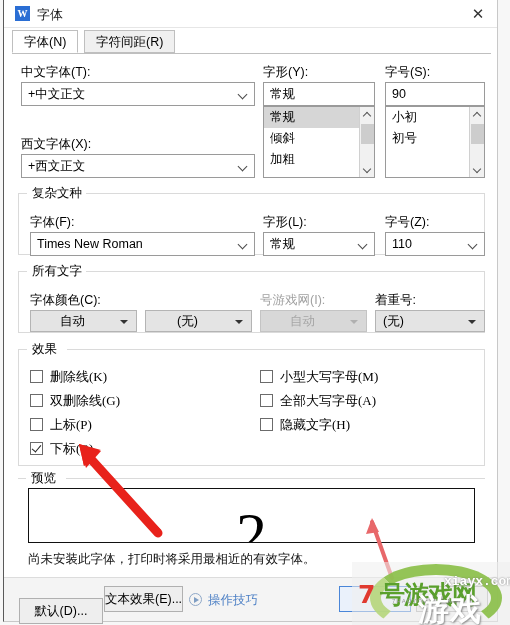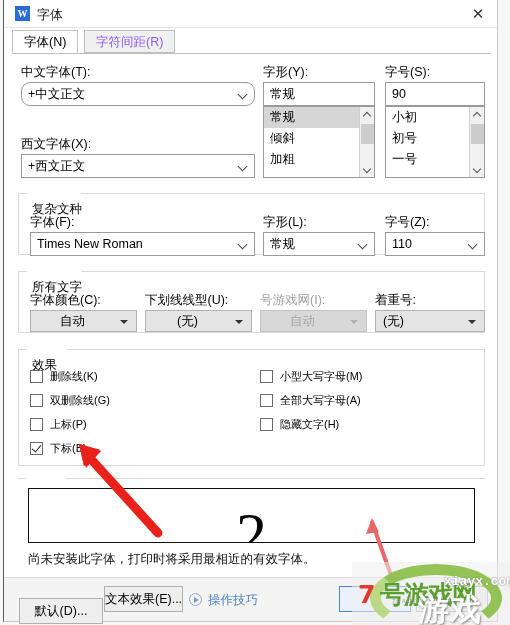--- a/index.html
+++ b/index.html
@@ -94,21 +94,21 @@
     left: 0;
     background: #ffffff;
     border: 1px solid #bfbfbf;
     border-bottom: 1px solid #ffffff;
     z-index: 2;
   }
   .tab.inactive {
     left: 72px;
     background: #f0f0f0;
     border: 1px solid #bfbfbf;
-    color: #8b5cf6;
+    color: #000000;
   }
 
   
   .lbl {
     position: absolute;
     font-size: 12.5px;
     white-space: nowrap;
     color: #000;
   }
   .lbl.disabled { color: #a0a0a0; }
@@ -225,21 +225,20 @@
   }
   .group .gtop-l { left: 0; width: 8px; }
   .glabel {
     position: absolute;
     top: -8px;
     left: 9px;
     background: #ffffff;
     padding: 0 4px;
     font-size: 12.5px;
     white-space: nowrap;
-    margin-top: 16px;
   }
 
   
   .ddbtn {
     position: absolute;
     height: 22px;
     background: #e4e4e4;
     border: 1px solid #b4b4b4;
     box-sizing: border-box;
     cursor: pointer;
@@ -283,22 +282,23 @@
     left: 3px; top: 0px;
     width: 4px; height: 8px;
     border-right: 1.6px solid #222;
     border-bottom: 1.6px solid #222;
     transform: rotate(40deg);
   }
   .cblabel {
     position: absolute;
     left: 20px; top: 0;
     line-height: 17px;
-    font-size: 11px;
-    white-space: nowrap;
+    font-size: 13px;
+    white-space: nowrap;
+    font-family: Liberation Serif, serif;
   }
 
   
   .preview-box {
     position: absolute;
     background: #ffffff;
     border: 1px solid #111111;
     box-sizing: border-box;
     overflow: hidden;
   }
@@ -461,21 +461,21 @@
       <div class="title-text">字体</div>
       <div class="close-btn">✕</div>
     </div>
 
     <div class="tabstrip">
       <div class="tab active">字体(N)</div>
       <div class="tab inactive">字符间距(R)</div>
     </div>
 
     <div class="lbl" style="left:17px; top:64px;">中文字体(T):</div>
-    <div class="combo" style="left:17px; top:82px; width:234px;border-radius:9px;">
+    <div class="combo" style="left:17px; top:82px; width:234px;">
       <span class="val">+中文正文</span>
       <span class="chev"></span>
     </div>
 
     <div class="lbl" style="left:17px; top:136px;">西文字体(X):</div>
     <div class="combo" style="left:17px; top:154px; width:234px;">
       <span class="val">+西文正文</span>
       <span class="chev"></span>
     </div>
 
@@ -498,21 +498,20 @@
       </div>
     </div>
 
     <div class="lbl" style="left:381px; top:64px;">字号(S):</div>
     <div class="tinput" style="left:381px; top:82px; width:100px;padding-left:33px;">
       <span class="val">90</span>
     </div>
     <div class="listbox" style="left:381px; top:106px; width:100px; height:72px;">
       <div class="opt">小初</div>
       <div class="opt">初号</div>
-      <div class="opt">一号</div>
       <div class="lb-scroll">
         <div class="sb-arrow up">
             <i></i>
           </div>
         <div class="sb-thumb" style="top:17px; height:20px;"></div>
         <div class="sb-arrow dn">
             <i></i>
           </div>
       </div>
     </div>
@@ -541,21 +540,20 @@
     <div class="group" style="left:14px; top:271px; width:467px; height:62px;padding-left:28px;">
       <div class="gtop-l"></div>
       <div class="gtop-r" style="left:62px; right:0; width:auto;"></div>
       <div class="glabel">所有文字</div>
     </div>
     <div class="lbl" style="left:26px; top:292px;">字体颜色(C):</div>
     <div class="ddbtn" style="left:26px; top:310px; width:107px;">
       <span class="val">自动</span>
       <span class="tri"></span>
     </div>
-    <div class="lbl" style="left:141px; top:292px;">下划线线型(U):</div>
     <div class="ddbtn" style="left:141px; top:310px; width:107px;">
       <span class="val">(无)</span>
       <span class="tri"></span>
     </div>
     <div class="lbl disabled" style="left:256px; top:292px;">号游戏网(I):</div>
     <div class="ddbtn disabled" style="left:256px; top:310px; width:107px;">
       <span class="val">自动</span>
       <span class="tri"></span>
     </div>
     <div class="lbl" style="left:371px; top:292px;">着重号:</div>

